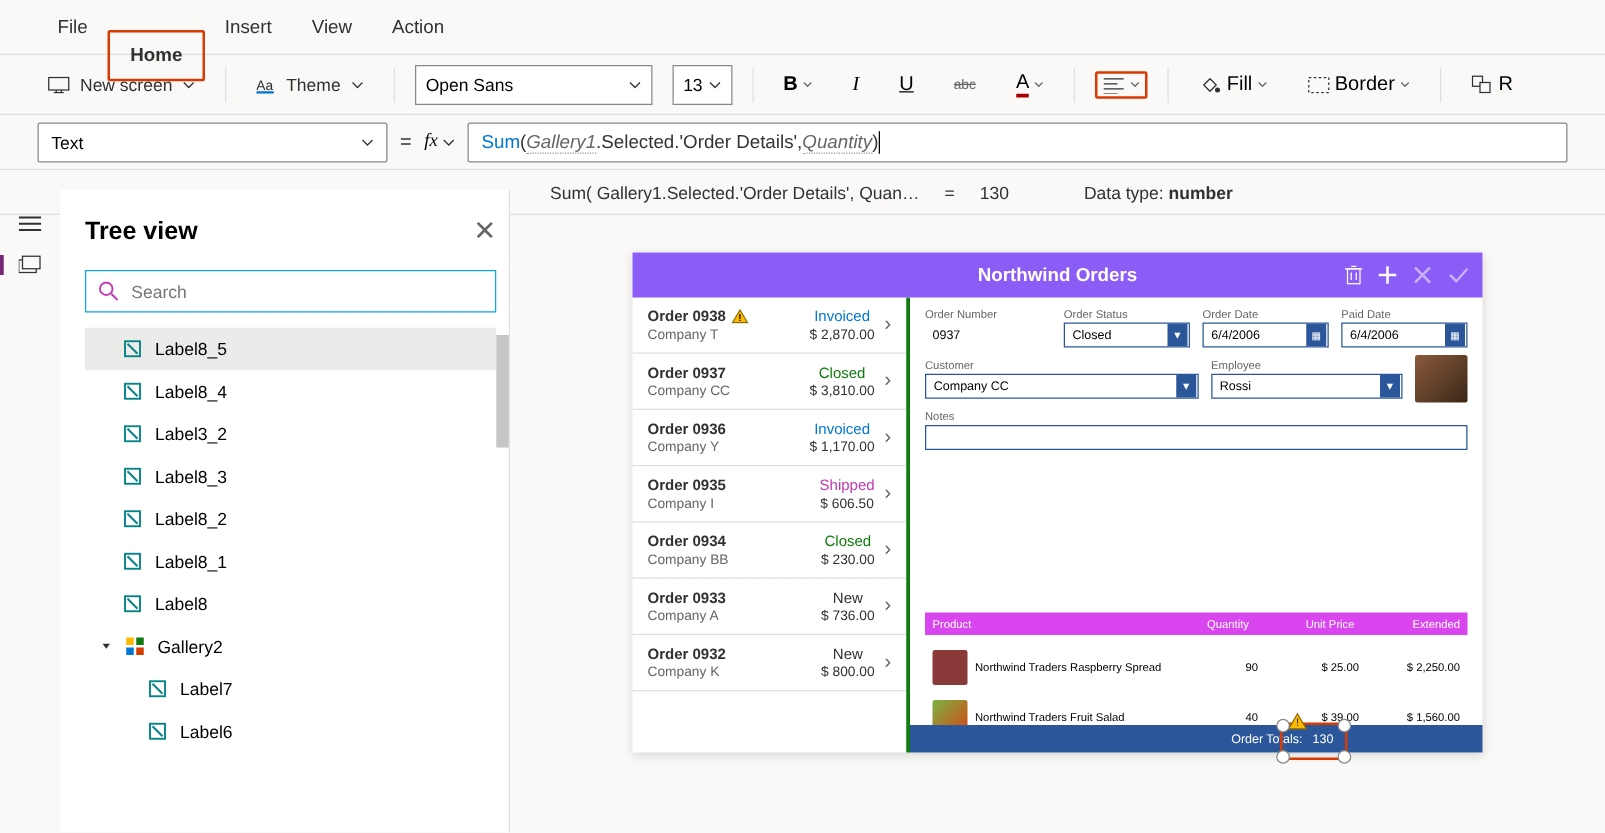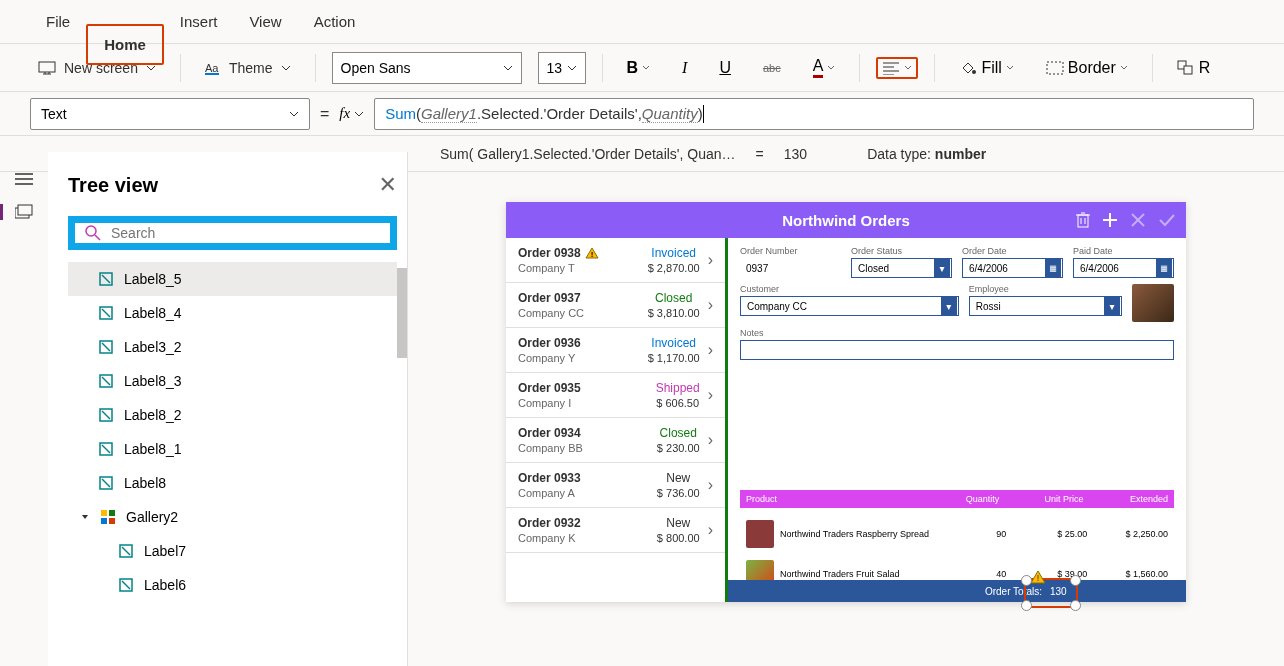--- a/index.html
+++ b/index.html
@@ -39,21 +39,21 @@
 
 
 .left-rail { position: absolute; left: 0; top: 152px; width: 48px; display: flex; flex-direction: column; align-items: center; padding-top: 20px; gap: 18px; }
 .rail-icon { cursor: pointer; }
 .rail-icon.active { border-left: 3px solid #742774; padding-left: 12px; margin-left: -15px; }
 
 
 .tree-panel { position: absolute; left: 48px; top: 152px; width: 360px; height: 514px; background: #fff; border-right: 1px solid #e1dfdd; padding: 20px 10px 0 20px; }
 .tree-header { display: flex; justify-content: space-between; align-items: center; margin-bottom: 18px; }
 .tree-title { font-size: 20px; font-weight: 600; }
-.search-box { border: 7px solid #0ea5e9; height: 34px; display: flex; align-items: center; padding: 0 10px; gap: 10px; margin-bottom: 12px; }
+.search-box { border: 1px solid #0ea5e9; height: 34px; display: flex; align-items: center; padding: 0 10px; gap: 10px; margin-bottom: 12px; }
 .search-box input { border: none; outline: none; flex: 1; font-size: 14px; color: #666; }
 .tree-scroll { height: 400px; overflow-y: auto; }
 .tree-item { display: flex; align-items: center; gap: 10px; padding: 9px 10px 9px 30px; font-size: 14px; cursor: pointer; }
 .tree-item.selected { background: #edebe9; }
 .tree-item.indent1 { padding-left: 50px; }
 .scrollbar-thumb { position: absolute; right: 0; top: 116px; width: 10px; height: 90px; background: #c8c6c4; }
 
 
 .canvas-area { position: absolute; left: 408px; top: 188px; width: 876px; height: 478px; background: #faf9f8; display: flex; justify-content: center; padding-top: 14px; }
 .app-screen { width: 680px; height: 400px; background: #fff; box-shadow: 0 2px 8px rgba(0,0,0,0.15); display: flex; flex-direction: column; position: relative; }
@@ -70,21 +70,21 @@
 .order-status { font-size: 12px; }
 .order-amount { font-size: 11px; color: #323130; }
 .chev { color: #666; font-size: 16px; }
 .status-invoiced { color: #0078d4; }
 .status-closed { color: #107c10; }
 .status-shipped { color: #c239b3; }
 .status-new { color: #323130; }
 
 
 .detail { flex: 1; padding: 8px 12px; display: flex; flex-direction: column; gap: 6px; font-size: 10px; position: relative; }
-.field-row { display: flex; gap: 10px; }
+.field-row { display: flex; gap: 10px; align-items: center; }
 .field { display: flex; flex-direction: column; gap: 2px; flex: 1; }
 .field-label { font-size: 9px; color: #666; }
 .field-val { border: 1px solid #2b579a; height: 20px; display: flex; align-items: center; padding: 0 6px; font-size: 10px; background: #fff; justify-content: space-between; }
 .field-val.plain { border: none; }
 .dd-btn { background: #2b579a; color: #fff; width: 16px; height: 18px; display: flex; align-items: center; justify-content: center; margin-right: -5px; }
 .date-btn { background: #2b579a; color: #fff; width: 16px; height: 18px; display: flex; align-items: center; justify-content: center; margin-right: -5px; font-size: 8px; }
 .avatar { width: 42px; height: 38px; background: linear-gradient(135deg,#8b5a3c,#3a2818); border-radius: 2px; }
 .notes-box { border: 1px solid #2b579a; height: 20px; }
 
 

